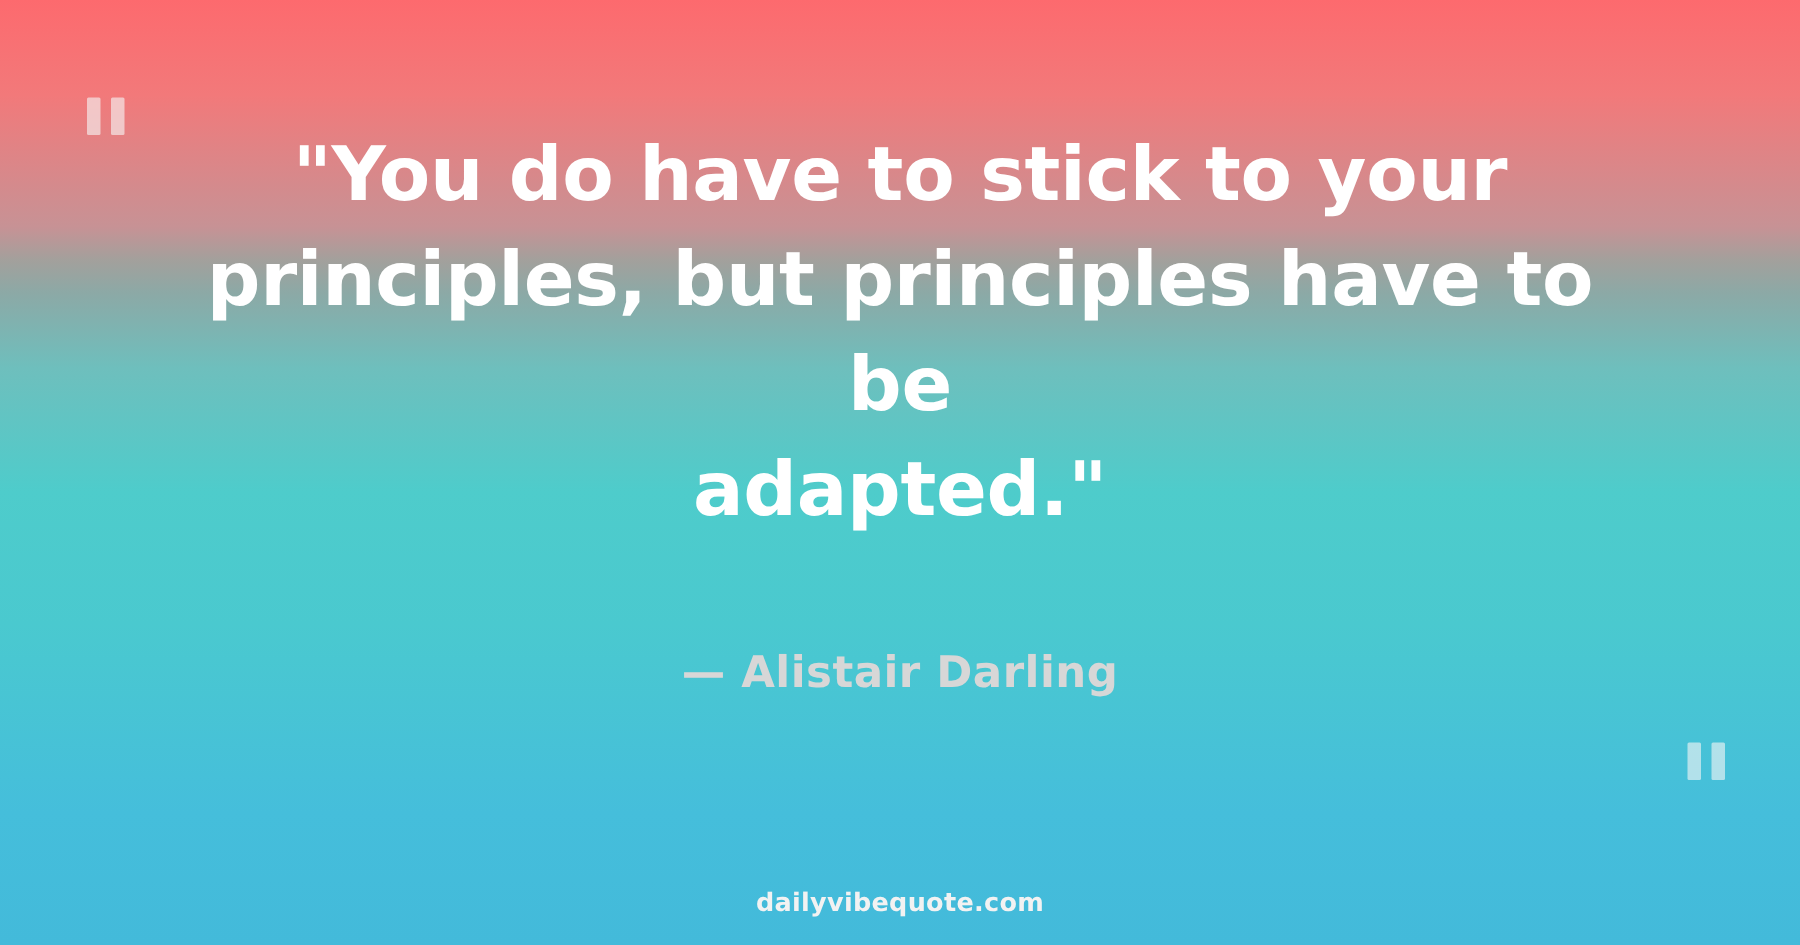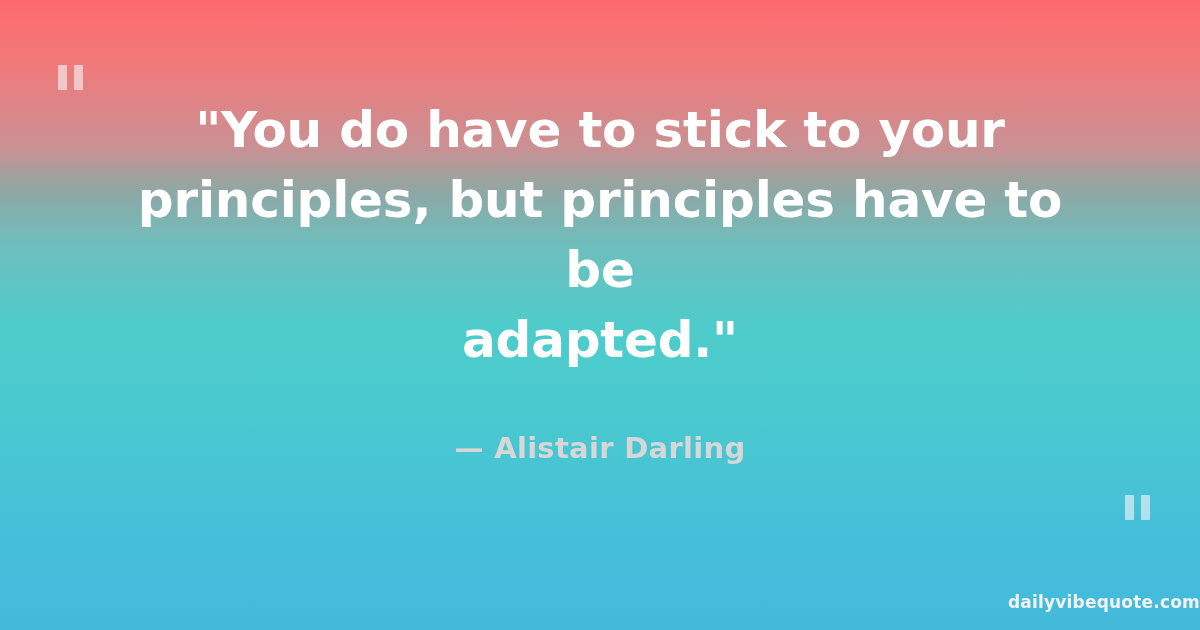--- a/index.html
+++ b/index.html
@@ -77,34 +77,34 @@
     text-align: center;
     color: #ffffff;
     font-size: 50px;
     font-weight: bold;
     line-height: 70px;
     letter-spacing: -0.2px;
     white-space: pre-line;
   }
 
   .attribution {
-    margin: 0;
+    margin: 14px;
     padding-top: 56px;
     color: #d7d7d7;
     font-size: 29px;
     font-weight: bold;
     letter-spacing: 0.3px;
   }
 
   .footer {
     position: absolute;
     left: 0;
     right: 0;
     bottom: 18px;
-    text-align: right;
+    text-align: center;
     color: #f2f2f2;
     font-size: 17px;
     font-weight: bold;
     letter-spacing: 0.2px;
   }
 </style>
 </head>
 <body>
 
 <div class="poster">

